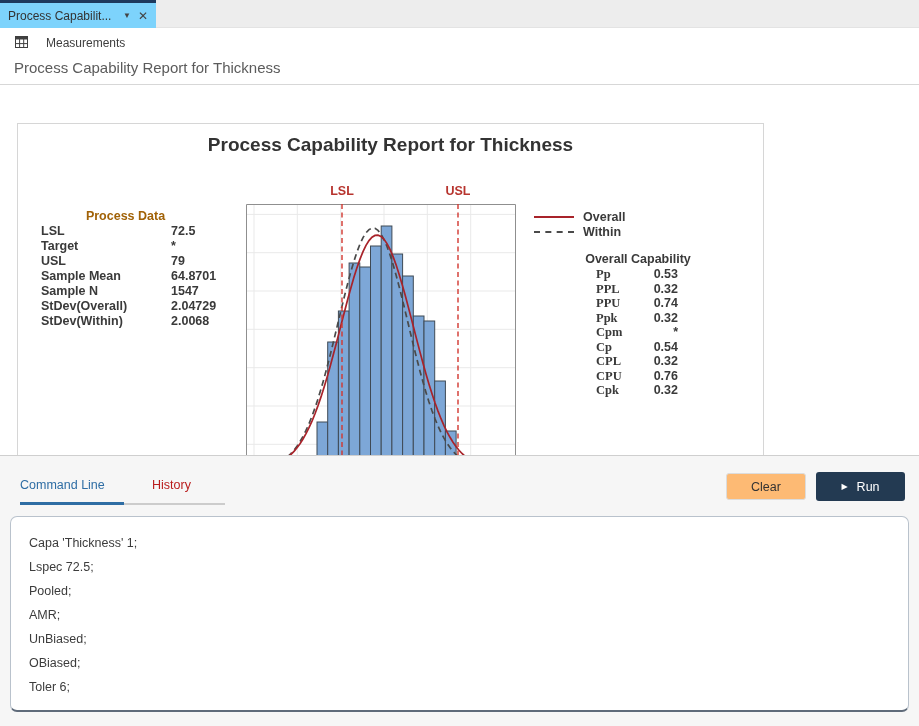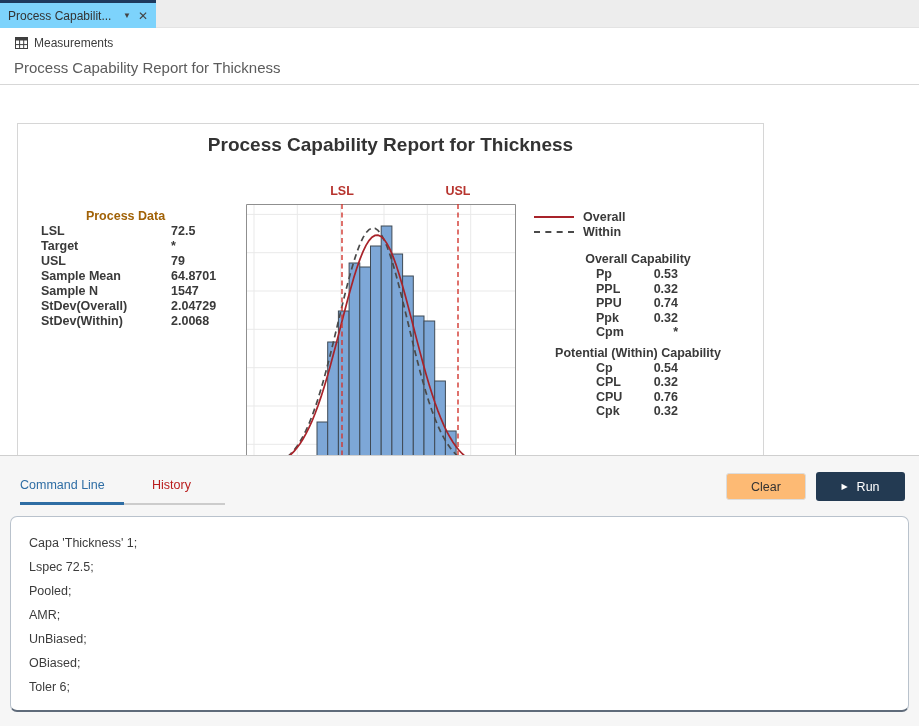--- a/index.html
+++ b/index.html
@@ -9,21 +9,21 @@
     -webkit-font-smoothing:antialiased;
   }
   
   .tabbar{position:absolute;top:0;left:0;right:0;height:27px;background:#ededed;border-bottom:1px solid #e3e3e3;}
   .doc-tab{position:absolute;top:0;left:0;width:156px;height:28px;background:#7dd3fc;border-top:3px solid #1d3a5e;
     box-sizing:border-box;display:flex;align-items:center;padding:0 8px;gap:7px;}
   .doc-tab-title{font-size:12px;color:#333;white-space:nowrap;overflow:hidden;flex:1;}
   .caret-down{font-size:8px;color:#444;line-height:1;}
   .tab-close{font-size:12px;color:#444;line-height:1;}
   
-  .meas-row{position:absolute;top:36px;left:15px;display:flex;align-items:center;gap:6px;}
+  .meas-row{position:absolute;top:36px;left:15px;display:flex;align-items:flex-start;gap:18px;}
   .meas-label{font-size:12px;color:#3d3d3d;}
   .page-heading{position:absolute;top:59px;left:14px;font-size:15px;color:#5b5b5b;}
   .heading-rule{position:absolute;top:84px;left:0;right:0;border-top:1px solid #d7d7d7;}
   
   .card{position:absolute;left:17px;top:123px;width:747px;height:332px;background:#fff;
     border:1px solid #d6d6d6;border-bottom:none;box-sizing:border-box;overflow:hidden;}
   .card-title{position:absolute;top:10px;left:0;width:100%;text-align:center;
     font-size:19px;font-weight:700;color:#333;}
   #plot{position:absolute;left:228px;top:80px;}
   .spec-label{position:absolute;top:60px;transform:translateX(-50%);
@@ -32,21 +32,21 @@
   .pd-header{font-size:12.5px;font-weight:700;color:#a16207;text-align:center;height:15px;line-height:15px;}
   .pd-row{display:flex;height:15px;line-height:15px;font-size:12.5px;font-weight:700;color:#3a3a3a;padding-left:23px;}
   .pd-label{width:130px;}
   .legend{position:absolute;left:516px;top:85px;}
   .legend-item{display:flex;align-items:center;gap:9px;height:15px;font-size:12.5px;font-weight:700;color:#3a3a3a;}
   .legend-line{width:40px;height:0;border-top:2px solid #000;}
   .stats-col{position:absolute;left:500px;top:128px;width:240px;}
   .cap-header{font-size:12.5px;font-weight:700;color:#3a3a3a;text-align:center;height:15px;line-height:15px;}
   .cap-header.within{margin-top:6px;}
   .cap-row{position:relative;height:14.5px;line-height:14.5px;font-size:12.5px;font-weight:700;color:#3a3a3a;}
-  .cap-label{position:absolute;left:78px;}
+  .cap-label{position:absolute;left:78px;font-family:Liberation Serif, serif;}
   .cap-value{position:absolute;right:80px;min-width:42px;text-align:right;}
   
   .cmd-panel{position:absolute;top:455px;left:0;right:0;height:271px;background:#f6f6f6;border-top:1px solid #cfcfcf;box-sizing:border-box;}
   .cmd-tab{position:absolute;top:22px;font-size:12.5px;background:none;border:none;padding:0;cursor:default;font-family:inherit;}
   .cmd-tab.active{color:#2e6da4;}
   .cmd-tab.inactive{color:#b91c1c;}
   .underline-blue{position:absolute;left:20px;top:46px;width:104px;height:3px;background:#2e6da4;}
   .underline-gray{position:absolute;left:124px;top:47px;width:101px;height:2px;background:#cccccc;}
   .btn-clear{position:absolute;left:726px;top:17px;width:80px;height:27px;background:#fdba74;border:1px solid #dcdcdc;
     border-radius:3px;font-size:12.5px;color:#333;font-family:inherit;}
@@ -184,21 +184,20 @@
         </div>
         <div class="cap-row">
           <span class="cap-label">Ppk</span>
           <span class="cap-value">0.32</span>
         </div>
         <div class="cap-row">
           <span class="cap-label">Cpm</span>
           <span class="cap-value">*</span>
         </div>
       </div>
-    <div class="cap-header within">Potential (Within) Capability</div>
     <div id="cap-within-rows">
         <div class="cap-row">
           <span class="cap-label">Cp</span>
           <span class="cap-value">0.54</span>
         </div>
         <div class="cap-row">
           <span class="cap-label">CPL</span>
           <span class="cap-value">0.32</span>
         </div>
         <div class="cap-row">

